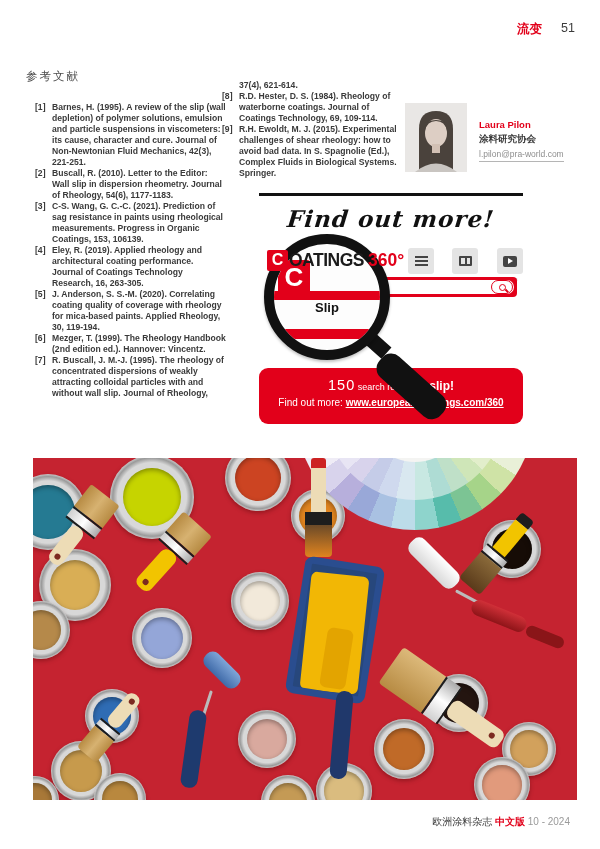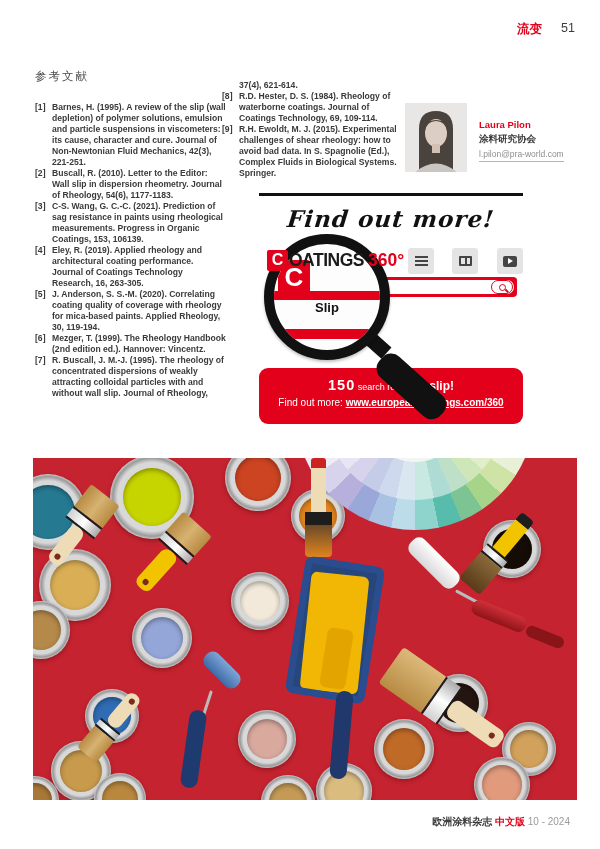--- a/index.html
+++ b/index.html
@@ -5,21 +5,21 @@
   * { margin:0; padding:0; box-sizing:border-box; }
   html,body { width:600px; height:849px; }
   body { font-family:"Liberation Sans", sans-serif; background:#ffffff; position:relative; overflow:hidden; }
   .abs { position:absolute; }
 
   
   .hdr-section { left:517px; top:21px; color:#e2001a; font-weight:bold; font-size:12.5px; }
   .hdr-page { left:561px; top:21px; color:#3c3c3c; font-size:12.5px; }
 
   
-  .refs-heading { left:35px; top:69px; font-size:11.5px; color:#4d4d4d; letter-spacing:2px; }
+  .refs-heading { left:26px; top:69px; font-size:11.5px; color:#4d4d4d; letter-spacing:2px; }
   .refs-col { width:191px; font-size:8.6px; line-height:11px; color:#3a3a3a; font-weight:600; }
   #refs-left { left:35px; top:102px; }
   #refs-mid  { left:222px; top:80px; width:184px; }
   .ref-intro { margin-left:17px; margin-bottom:0; }
   .ref-item { display:flex; }
   .ref-num { width:17px; flex:0 0 17px; }
   .ref-text { flex:1; }
 
   
   .portrait { left:405px; top:103px; width:62px; height:69px; background:#e9e7e5; overflow:hidden; }
@@ -52,21 +52,21 @@
   .lens { left:5px; top:41px; width:126px; height:126px; z-index:4; }
   .lens-glass { position:absolute; left:0; top:0; width:126px; height:126px; border-radius:50%; background:#fdfdfd; border:10px solid #111; overflow:hidden; box-shadow:0 2px 3px rgba(0,0,0,0.25); }
   .lens-stripe { position:absolute; left:-5px; width:140px; background:#e2001a; }
   .lens-cfrag { position:absolute; left:4px; top:16px; width:32px; height:34px; background:#e2001a; border-radius:3px; color:#fff; font-weight:bold; font-size:26px; display:flex; align-items:center; justify-content:center; }
   .lens-term { position:absolute; left:0; top:56px; width:106px; text-align:center; color:#111; font-weight:bold; font-size:13px; }
   .handle-joint { left:110px; top:146px; width:20px; height:15px; background:#111; transform:rotate(42deg); z-index:3; }
   .handle-main { left:122px; top:152px; width:82px; height:28px; background:#111; border-radius:12px; transform:rotate(42deg); transform-origin:left center; z-index:3; }
 
   .ad-box { left:0; top:175px; width:264px; height:56px; background:#e2001a; border-radius:9px; color:#fff; text-align:center; padding-top:9px; }
   .ad-box .l1 { font-size:9px; }
-  .ad-box .count { font-size:14.5px; font-weight:bold; letter-spacing:1px; }
+  .ad-box .count { font-size:14.5px; font-weight:normal; letter-spacing:1px; }
   .ad-box .term { font-size:12px; font-weight:bold; }
   .ad-box .l2 { font-size:10px; margin-top:4px; }
   .ad-box .url { font-weight:bold; text-decoration:underline; }
 
   
   .photo { left:33px; top:458px; width:544px; height:342px; background:#c52330; overflow:hidden; }
   .can { position:absolute; border-radius:50%; background:radial-gradient(circle, #d8d8d8 58%, #9a9a9a 66%, #e8e8e8 74%, #8a8a8a 84%, #c4c4c4 92%, #777 100%); box-shadow:0 2px 4px rgba(60,0,0,0.35); }
   .paint { position:absolute; left:15%; top:15%; width:70%; height:70%; border-radius:50%; box-shadow:inset 0 2px 5px rgba(0,0,0,0.35); }
   .fan-outer { left:262px; top:-168px; width:240px; height:240px; border-radius:50%; }
   .fan-mid { left:292px; top:-138px; width:180px; height:180px; border-radius:50%; }
@@ -80,21 +80,21 @@
   .handle-yellow { background:#f2c400; border-radius:7px; position:relative; }
   .hole { position:absolute; left:50%; transform:translateX(-50%); width:6px; height:6px; border-radius:50%; background:#7c2a20; }
   .roller { position:absolute; border-radius:8px; }
   .tray { left:262px; top:103px; width:80px; height:138px; border:7px solid #2a4d8f; border-radius:8px; background:#27477c; transform:rotate(9deg); overflow:hidden; }
   .tray-paint { position:absolute; left:4px; top:6px; width:58px; height:118px; background:#f2b705; border-radius:6px; transform:rotate(-3deg); }
   .tray-brushblob { position:absolute; left:26px; top:60px; width:26px; height:60px; background:#e3a400; border-radius:6px; }
   .tray-handle { left:300px; top:233px; width:17px; height:88px; background:#20386b; border-radius:8px; transform:rotate(5deg); }
 
   
   .footer { right:30px; top:815px; font-size:10px; }
-  .footer .j { color:#3a3a3a; font-weight:bold; }
+  .footer .j { color:#3a3a3a; font-weight:normal; }
   .footer .e { color:#e2001a; font-weight:bold; }
   .footer .i { color:#9a9a9a; }
 </style>
 </head>
 <body>
 
 <div class="abs hdr-section">流变</div>
 <div class="abs hdr-page">51</div>
 
 <div class="abs refs-heading">参考文献</div>

